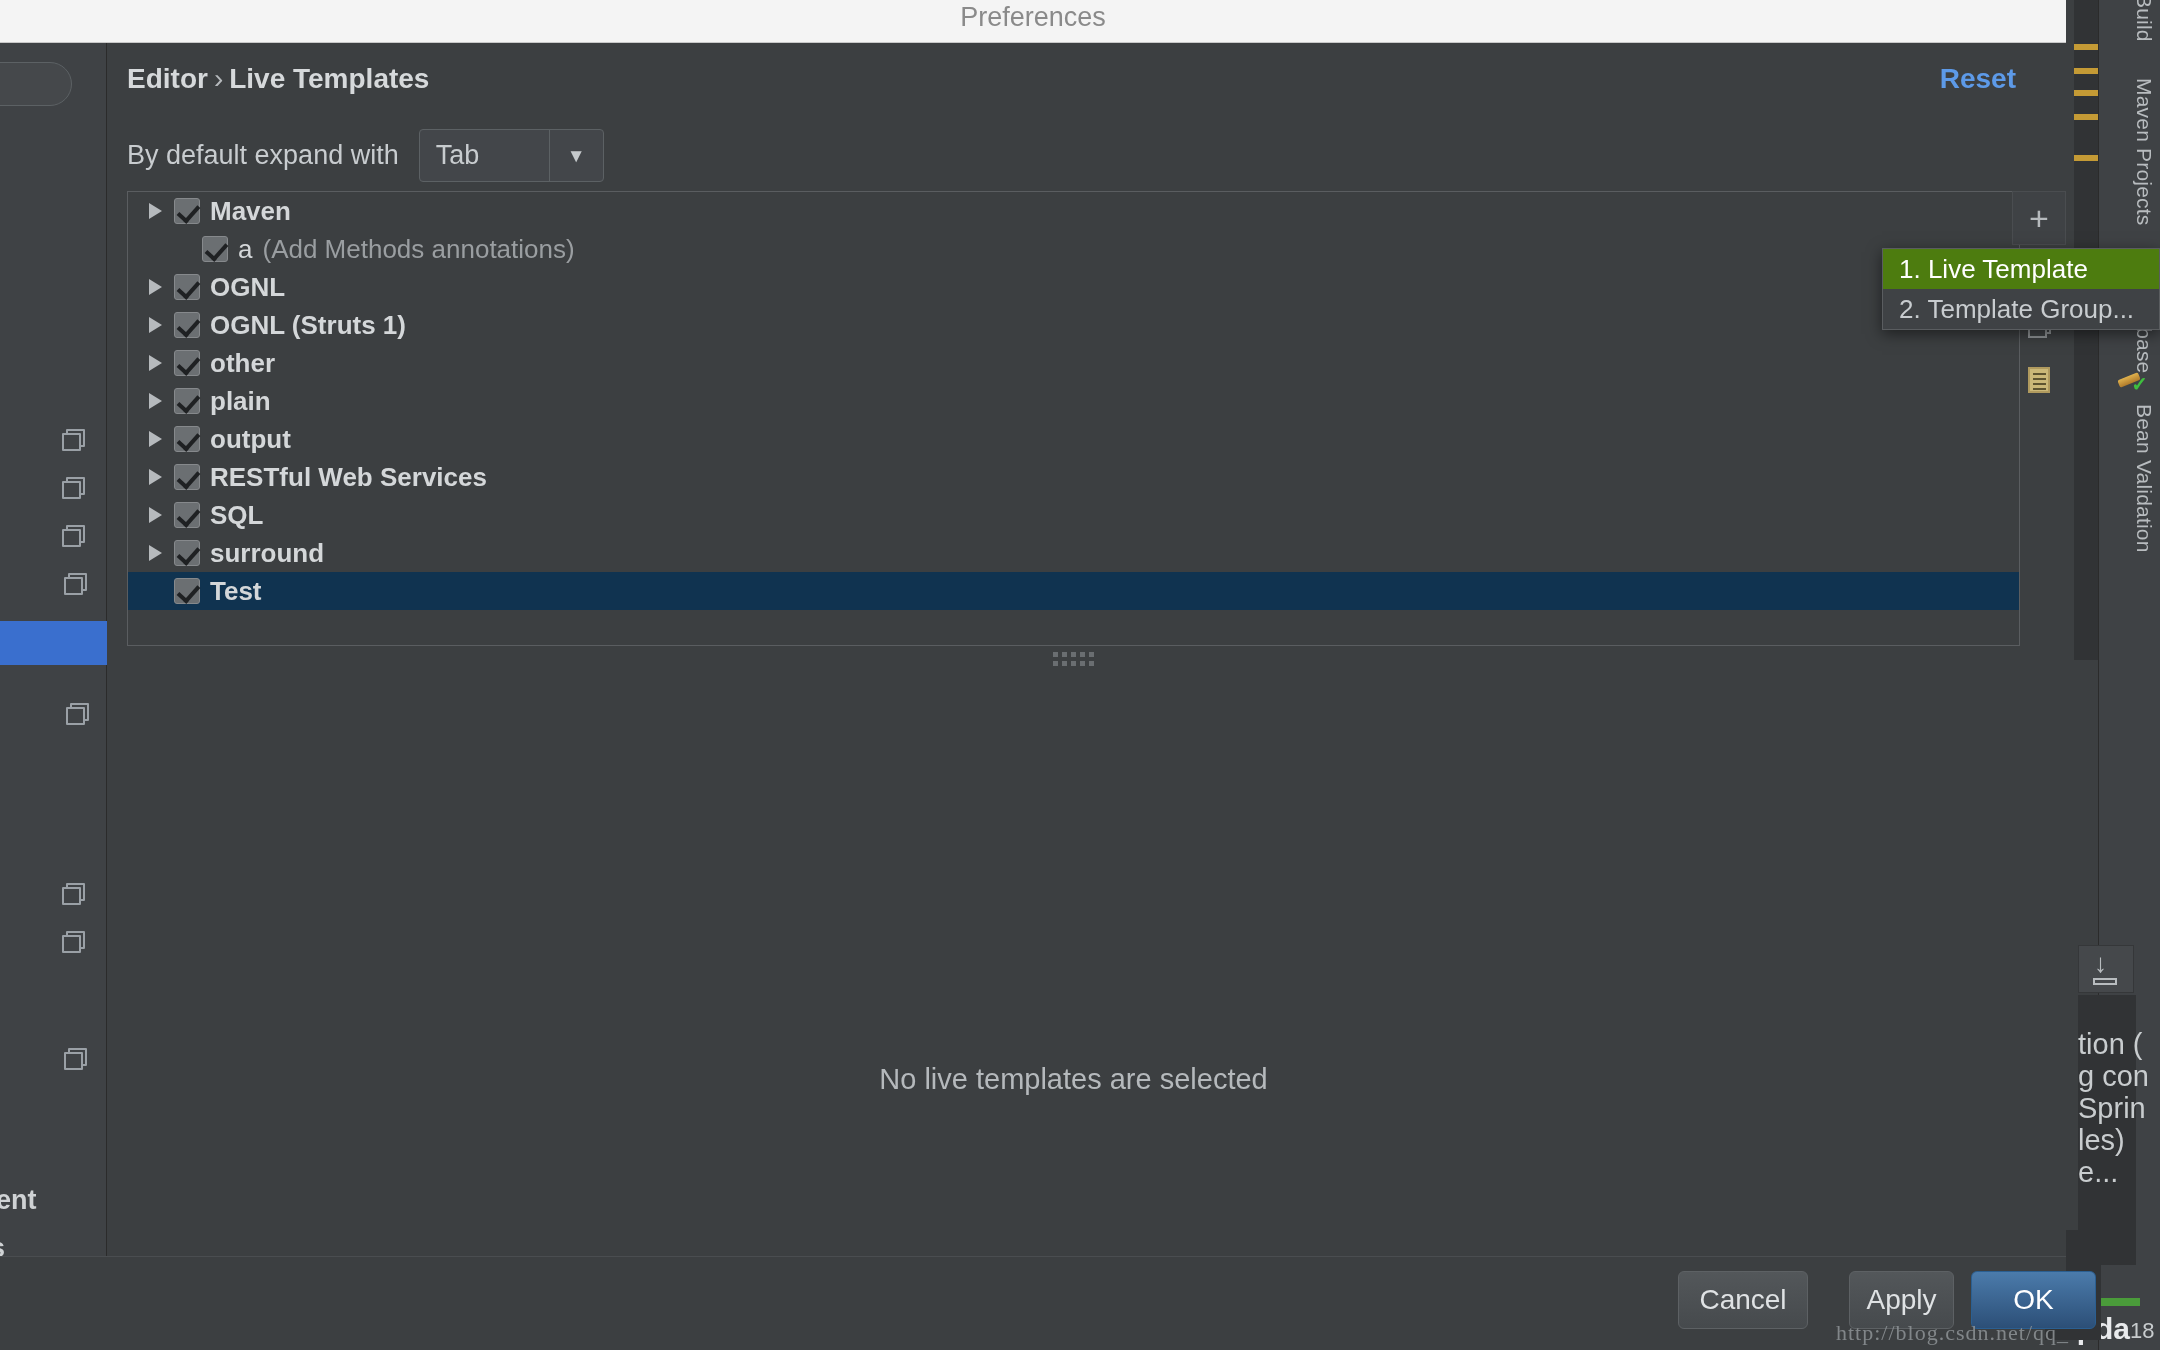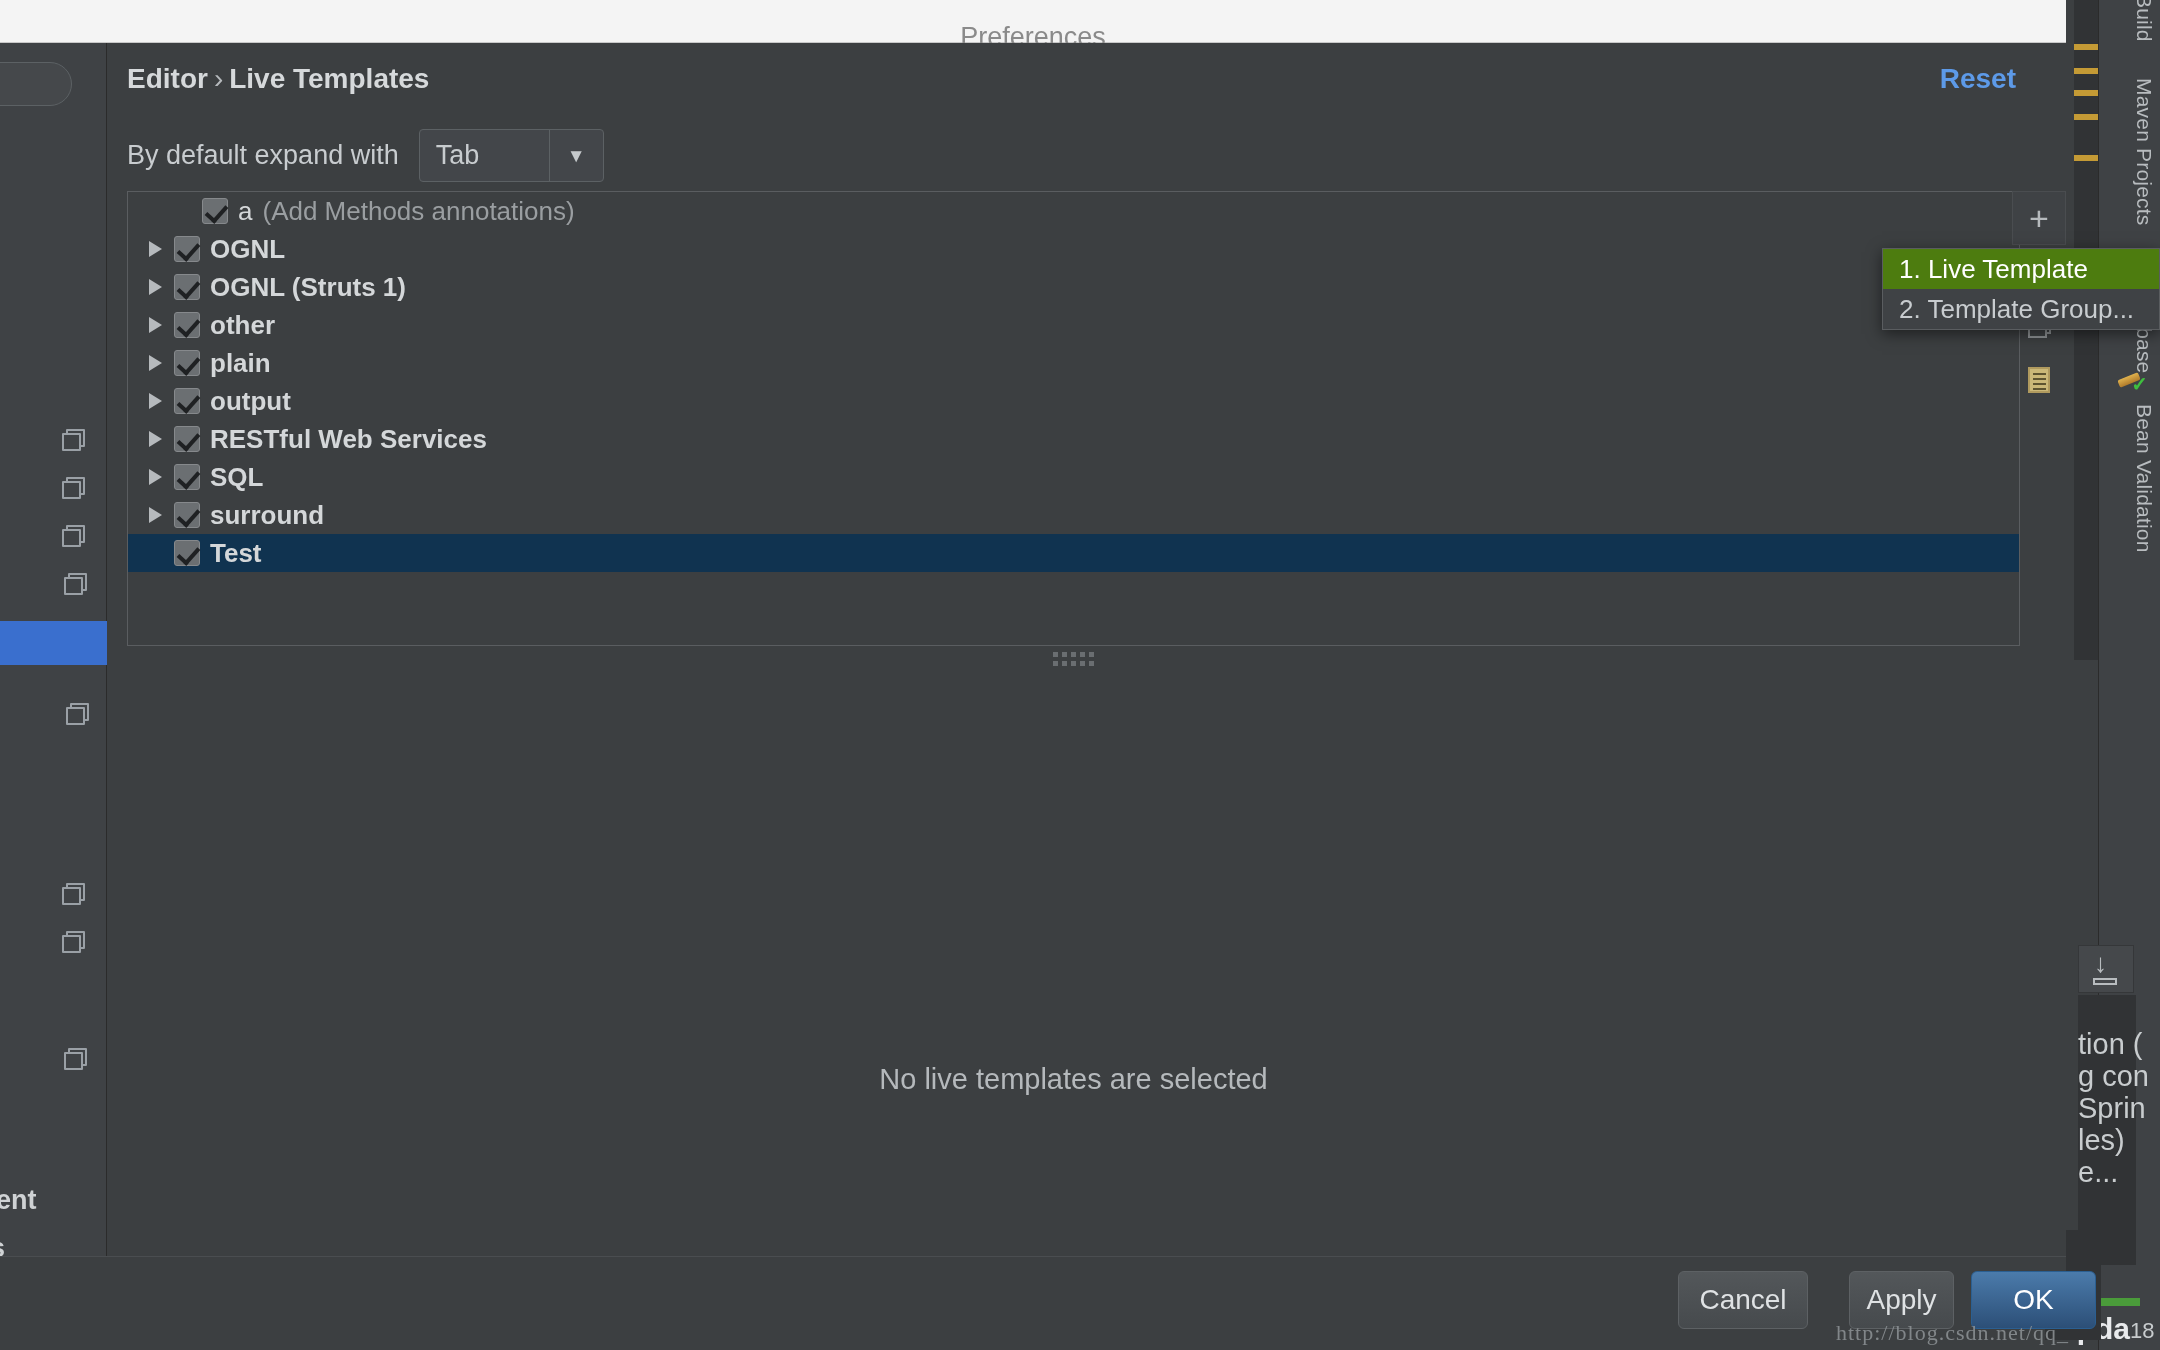--- a/index.html
+++ b/index.html
@@ -106,21 +106,21 @@
   
   .dialog {
     position: absolute; left: 0; top: 0; width: 2066px; height: 1306px;
   }
   .titlebar {
     position: absolute; left: 0; top: 0; width: 2066px; height: 43px;
     background: #f4f4f4;
     border-bottom: 1px solid #c8c8c8;
   }
   .titlebar-label {
-    position: absolute; left: 0; right: 0; top: 22px;
+    position: absolute; left: 0; right: 0; top: 2px;
     text-align: center; color: #8a8a8a; font-size: 27px;
   }
   .dialog-body {
     position: absolute; left: 107px; top: 43px; width: 1959px; height: 1213px;
     background: #3c3f41;
   }
 
   .breadcrumb {
     position: absolute; left: 20px; top: 20px;
     color: #d6d9db; font-size: 28px; font-weight: bold; white-space: nowrap;
@@ -365,20 +365,27 @@
 
       <div class="expand-row">
         <span class="expand-label">By default expand with</span>
         <div class="combo">
           <div class="combo-value">Tab</div>
           <div class="combo-arrow">▼</div>
         </div>
       </div>
 
       <div class="tree-panel" id="tree-panel">
+          <div class="tree-row">
+            <div class="tw">
+              <span class="tri right"></span>
+            </div>
+            <div class="cb"></div>
+            <span class="tree-label">Maven</span>
+          </div>
           <div class="tree-row indent-1">
             <div class="cb"></div>
             <span class="tree-label leaf">a</span>
             <span class="tree-desc">(Add Methods annotations)</span>
           </div>
           <div class="tree-row">
             <div class="tw">
               <span class="tri right"></span>
             </div>
             <div class="cb"></div>

